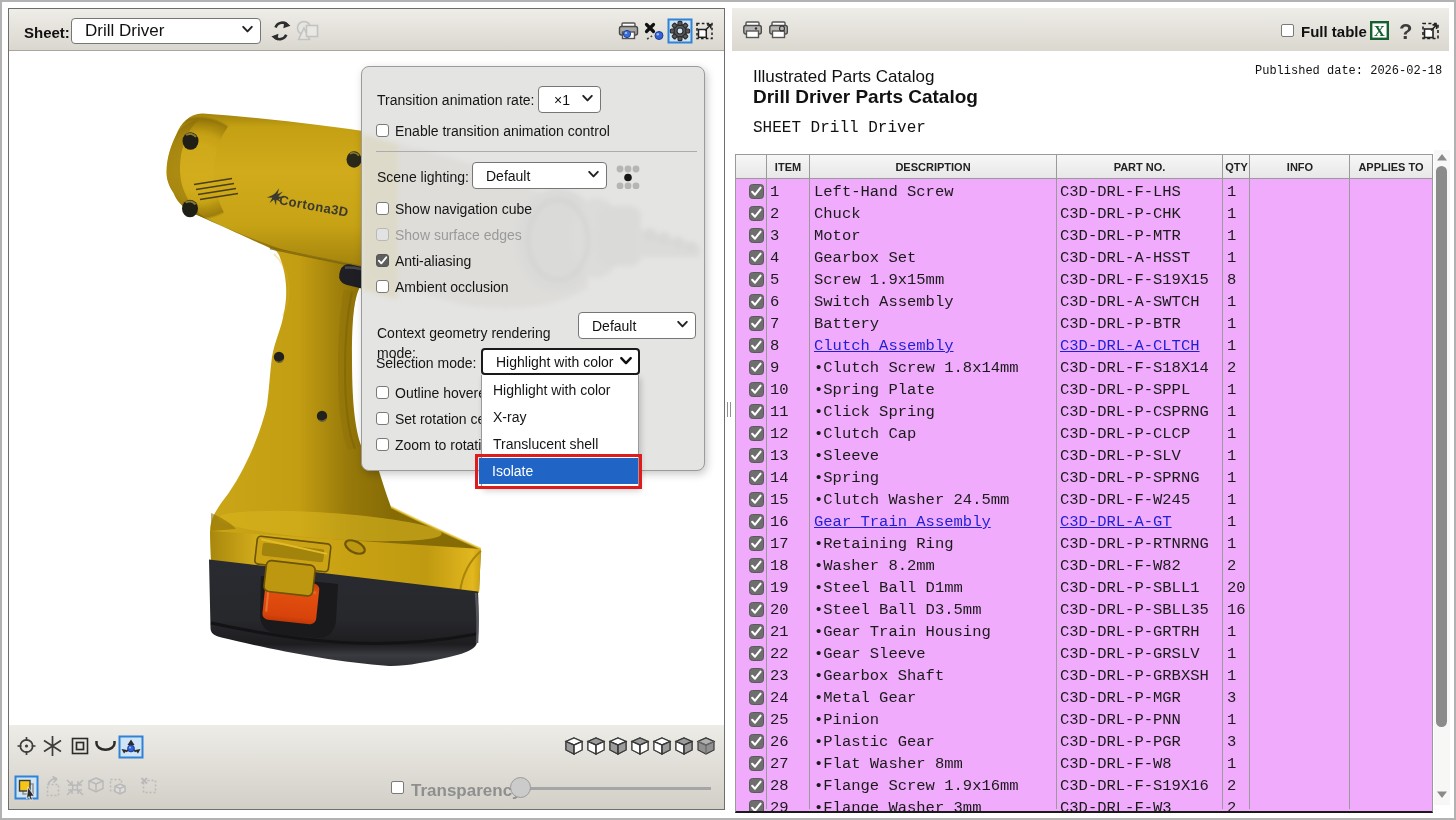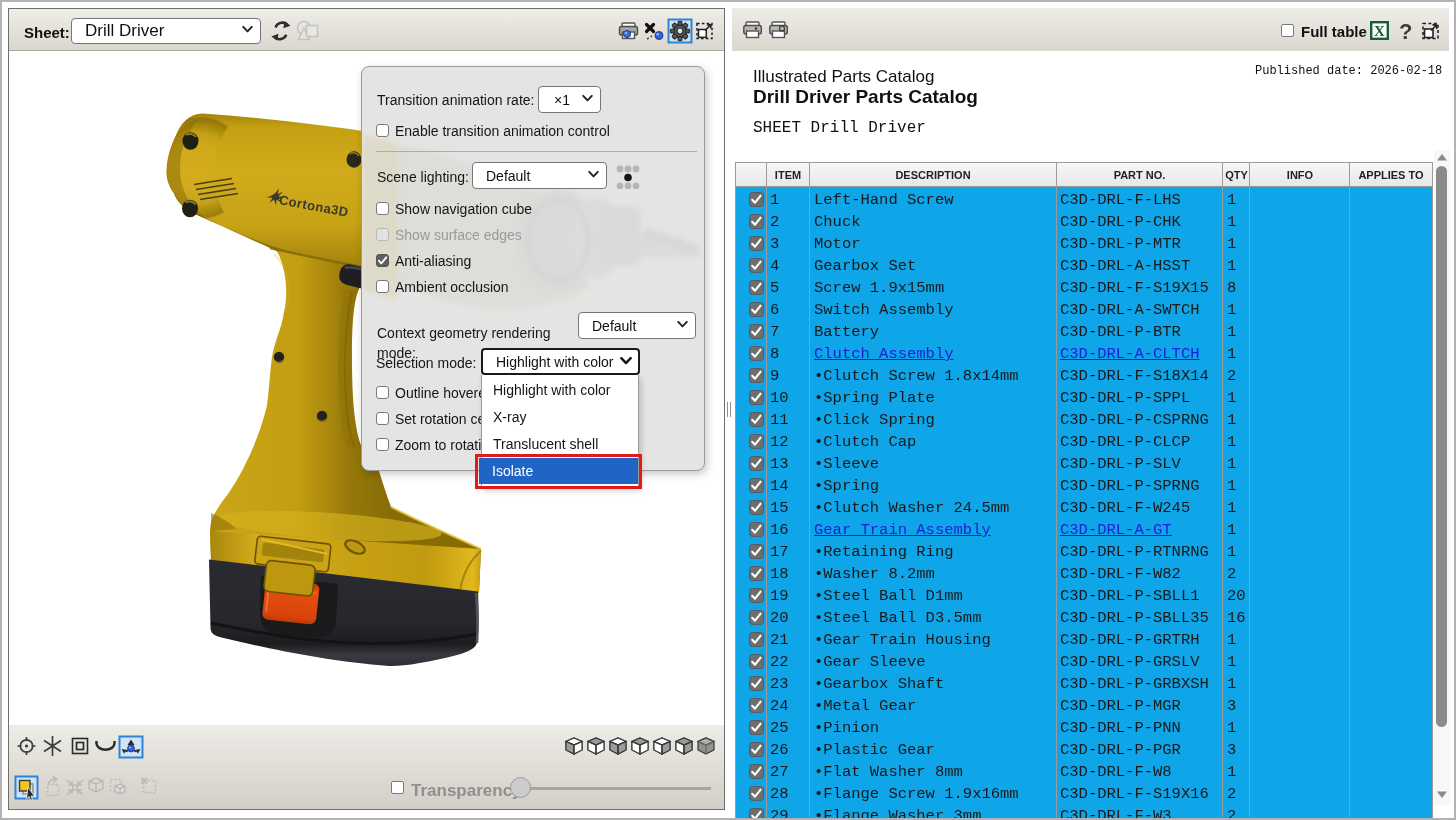--- a/index.html
+++ b/index.html
@@ -27,21 +27,21 @@
 #ddl .it{position:absolute;left:11px;font-size:14px;color:#151515;white-space:nowrap}
 #isorow{position:absolute;left:479px;top:458px;width:159px;height:26px;background:#2064c6}
 #isorow span{position:absolute;left:13px;top:50%;transform:translateY(-50%);font-size:14px;color:#fff}
 #redbox{position:absolute;left:475px;top:454px;width:167px;height:35px;border:3px solid #e01b1b}
 
 #grip1,#grip2{position:absolute;top:402px;width:1px;height:15px;background:#8f8f8f}
 
 #rptb{position:absolute;left:732px;top:8px;width:717px;height:43px;background:linear-gradient(#efede8,#dad7cf)}
 .mono{font-family:"Liberation Mono",monospace}
 
-#tbl{position:absolute;left:735px;top:162px;width:698px;height:659px;border:1px solid #9a9a9a;border-bottom:2px solid #1a1a1a;overflow:hidden;background:#0ea5e9}
+#tbl{position:absolute;left:735px;top:154px;width:698px;height:659px;border:1px solid #9a9a9a;border-bottom:2px solid #1a1a1a;overflow:hidden;background:#f0abfc}
 #thead{position:absolute;left:0;top:0;width:696px;height:24px;background:linear-gradient(#f7f7f7,#e7e7e7);border-bottom:1px solid #9a9a9a}
 .vline{position:absolute;top:0;width:1px;height:654px;background:#9a9a9a}
 .hcell{position:absolute;top:0;height:24px;line-height:24px;text-align:center;font-size:11px;font-weight:bold;color:#222}
 .trow{position:absolute;left:0;width:696px;height:22px;line-height:22px;font-family:"Liberation Mono",monospace;font-size:15.5px;color:#1a1a1a}
 .trow .c{position:absolute;top:0;height:22px;white-space:nowrap}
 .trow .i{left:34px}
 .trow .d{left:78px}
 .trow .p{left:324px}
 .trow .q{left:491px}
 .ckw{position:absolute;left:13px;top:3px;width:15px;height:15px}

